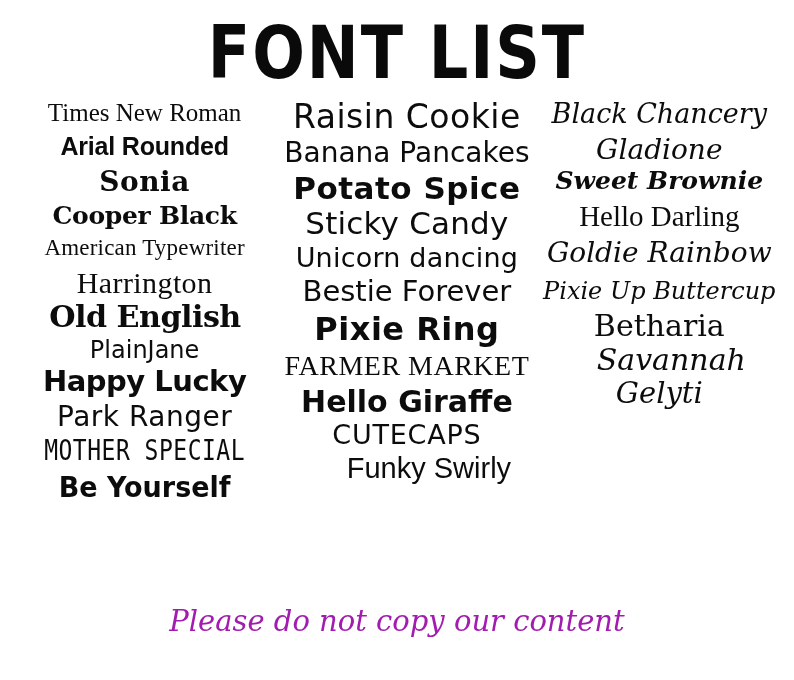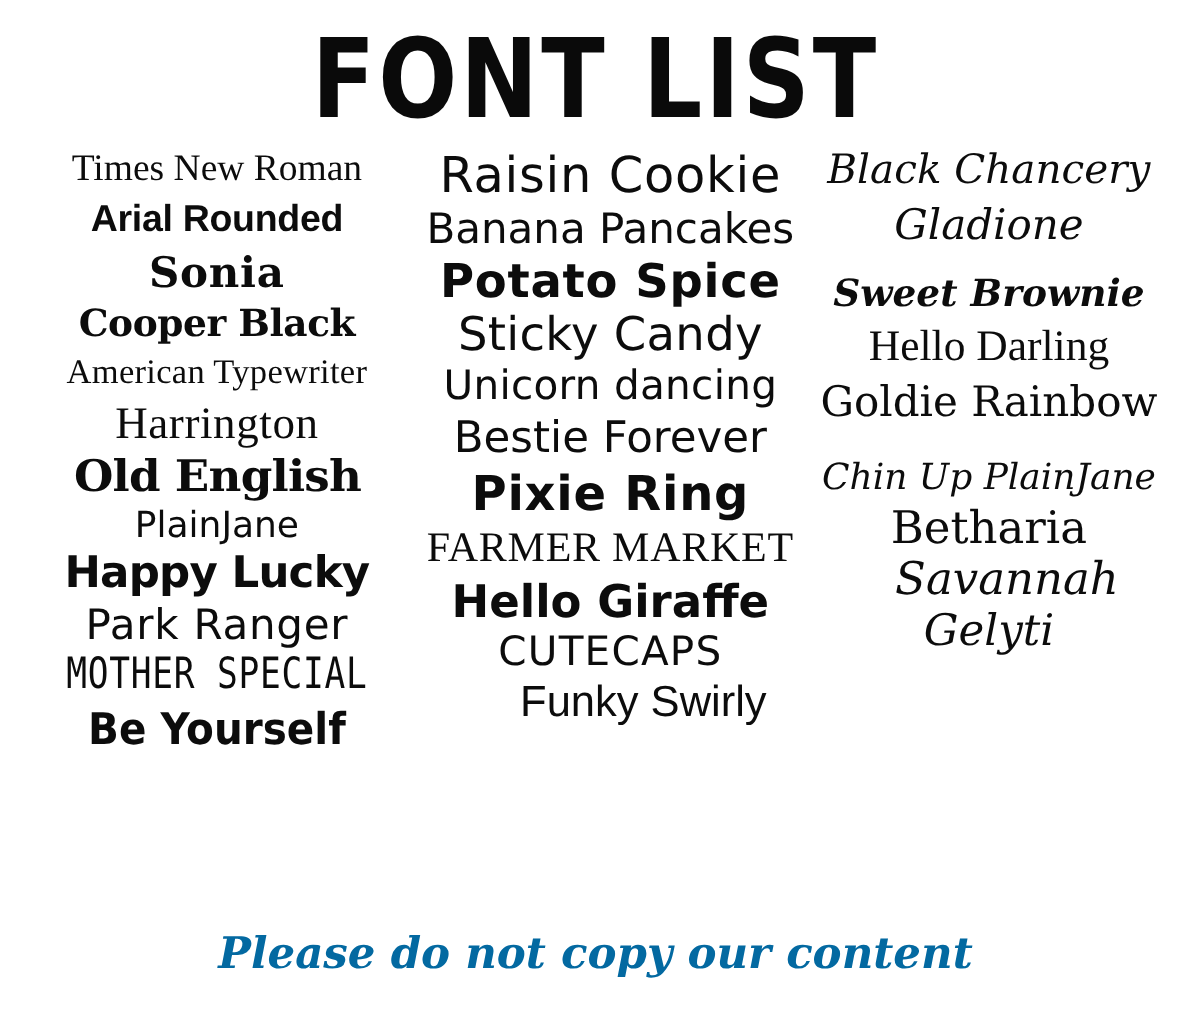--- a/index.html
+++ b/index.html
@@ -80,43 +80,43 @@
   .f-unicorn    { font-family: "DejaVu Sans", sans-serif; font-size: 27px; letter-spacing: 0.2px; margin-bottom: 6px; }
   .f-bestie     { font-family: "DejaVu Sans", sans-serif; font-size: 29px; letter-spacing: 0px; margin-bottom: 7px; }
   .f-pixie      { font-family: "DejaVu Sans", sans-serif; font-weight: 700; font-size: 32px; letter-spacing: 0.5px; margin-bottom: 7px; }
   .f-farmer     { font-family: "Liberation Serif", serif; font-size: 28px; letter-spacing: 0.5px; margin-bottom: 7px; }
   .f-giraffe    { font-family: "DejaVu Sans", sans-serif; font-weight: 700; font-size: 30px; letter-spacing: 0px; margin-bottom: 4px; }
   .f-cutecaps   { font-family: "DejaVu Sans", sans-serif; font-size: 27px; letter-spacing: 0.8px; margin-bottom: 6px; }
   .f-funky      { font-family: Liberation Sans, sans-serif; font-size: 29px; font-style: normal; letter-spacing: 0px; margin-bottom: 4px; margin-left: 44px; }
 
   
   .f-chancery   { font-family: "DejaVu Serif", serif; font-style: italic; font-size: 27px; letter-spacing: 0px; margin-bottom: 9px; }
-  .f-gladione   { font-family: "DejaVu Serif", serif; font-style: italic; font-size: 28px; margin-bottom: 19px; }
+  .f-gladione   { font-family: "DejaVu Serif", serif; font-style: italic; font-size: 28px; margin-bottom: 4px; }
   .f-sweetb     { font-family: "DejaVu Serif", serif; font-style: italic; font-size: 25px; font-weight: 700; margin-bottom: 9px; }
   .f-chanide    { font-family: "DejaVu Serif", serif; font-style: italic; font-weight: 700; font-size: 30px; margin-bottom: 7px; }
   .f-hellod     { font-family: "Liberation Serif", serif; font-size: 29px; letter-spacing: 0px; margin-bottom: 8px; }
-  .f-goldie     { font-family: "DejaVu Serif", serif; font-size: 28px; margin-bottom: 24px; }
+  .f-goldie     { font-family: "DejaVu Serif", serif; font-style: italic; font-size: 28px; margin-bottom: 12px; }
   .f-chinup     { font-family: "DejaVu Serif", serif; font-style: italic; font-size: 24px; margin-bottom: 8px; }
   .f-betharia   { font-family: "DejaVu Serif", serif; font-size: 30px; margin-bottom: 4px; }
   .f-savannah   { font-family: "DejaVu Serif", serif; font-style: italic; font-size: 30px; margin-bottom: 4px; margin-left: 24px; }
   .f-gelyti     { font-family: "DejaVu Serif", serif; font-style: italic; font-size: 29px; margin-bottom: 4px; }
 
   
   .footer {
     position: absolute;
     left: 0;
     right: 0;
-    bottom: 28px;
+    bottom: 42px;
     text-align: center;
     font-family: "DejaVu Serif", serif;
-    font-weight: 700;
+    font-weight: 400;
     font-style: italic;
     font-size: 29px;
     letter-spacing: 0px;
-    color: #0369a1;
+    color: #a21caf;
   }
 </style>
 </head>
 <body>
 
 <div class="sheet">
 
   <div class="title">FONT LIST</div>
 
   <div class="columns">
@@ -149,21 +149,21 @@
       <div class="fitem f-cutecaps">CUTECAPS</div>
       <div class="fitem f-funky">Funky Swirly</div>
     </div>
 
     <div class="col col-3">
       <div class="fitem f-chancery">Black Chancery</div>
       <div class="fitem f-gladione">Gladione</div>
       <div class="fitem f-sweetb">Sweet Brownie</div>
       <div class="fitem f-hellod">Hello Darling</div>
       <div class="fitem f-goldie">Goldie Rainbow</div>
-      <div class="fitem f-chinup">Chin Up PlainJane</div>
+      <div class="fitem f-chinup">Pixie Up Buttercup</div>
       <div class="fitem f-betharia">Betharia</div>
       <div class="fitem f-savannah">Savannah</div>
       <div class="fitem f-gelyti">Gelyti</div>
     </div>
 
   </div>
 
   <div class="footer">Please do not copy our content</div>
 
 </div>

